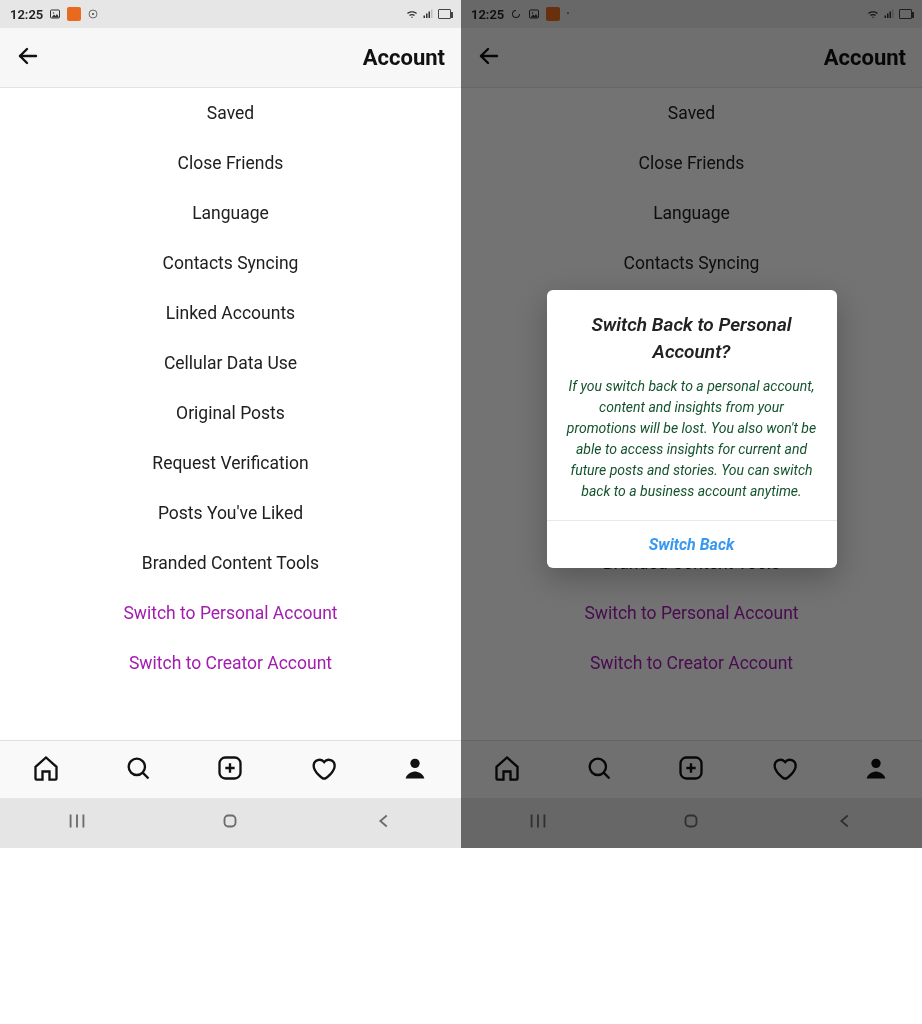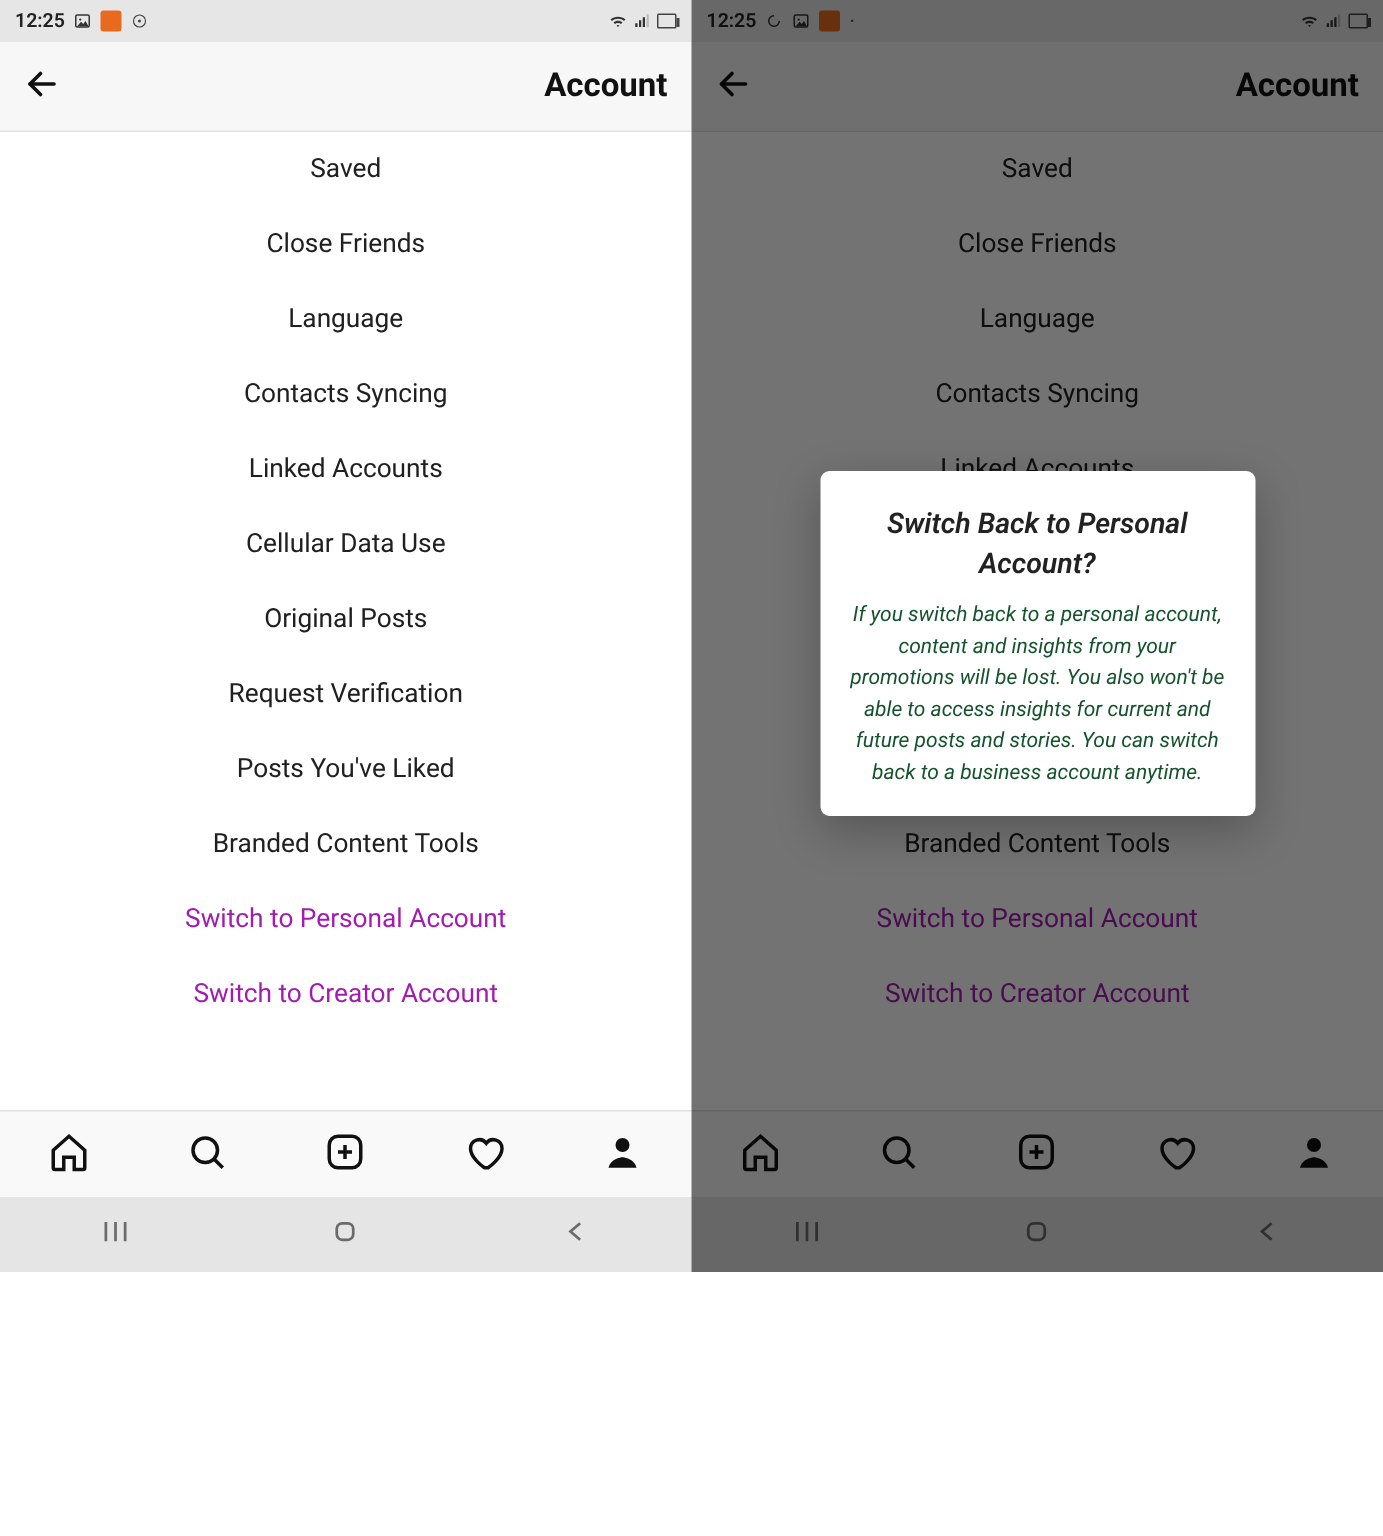--- a/index.html
+++ b/index.html
@@ -349,16 +349,17 @@
       <svg viewBox="0 0 24 24" stroke="#6b6b6b" stroke-width="2" fill="none">
           <path d="M15 6l-7 6 7 6"></path>
         </svg>
     </span>
   </div>
 
   <div class="scrim">
     <div class="dialog">
       <div class="dialog-title">Switch Back to Personal Account?</div>
       <div class="dialog-msg">If you switch back to a personal account, content and insights from your promotions will be lost. You also won't be able to access insights for current and future posts and stories. You can switch back to a business account anytime.</div>
+      <div class="dialog-btn primary">Switch Back</div>
     </div>
   </div>
   <div class="scrim-softkeys"></div>
 </div>
 
 </body></html>

